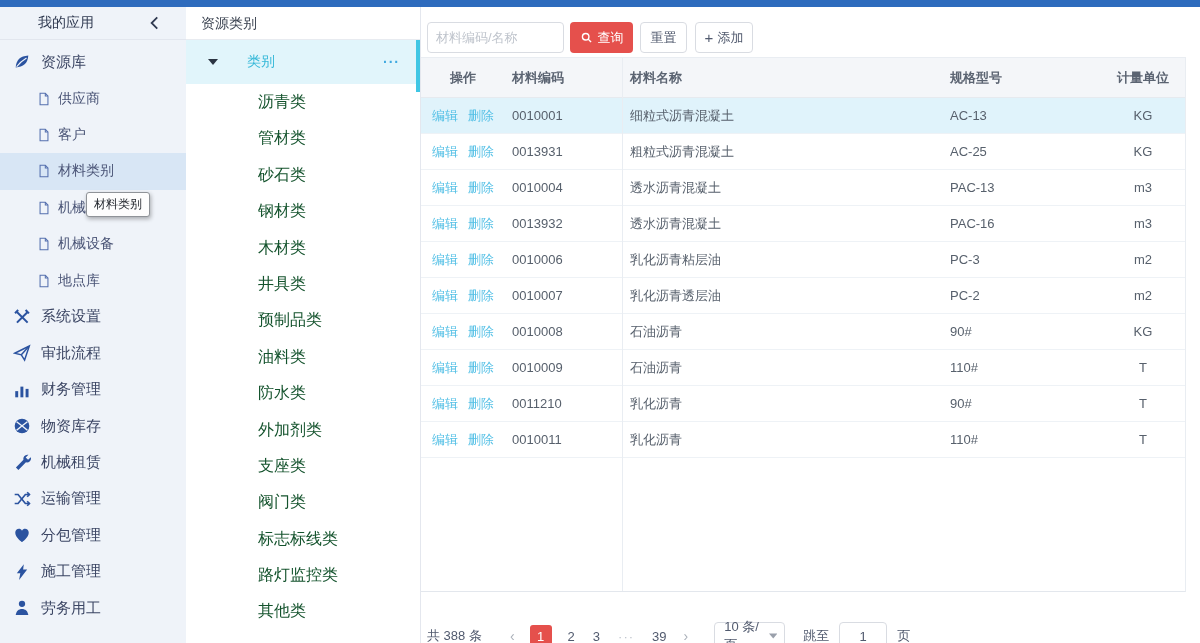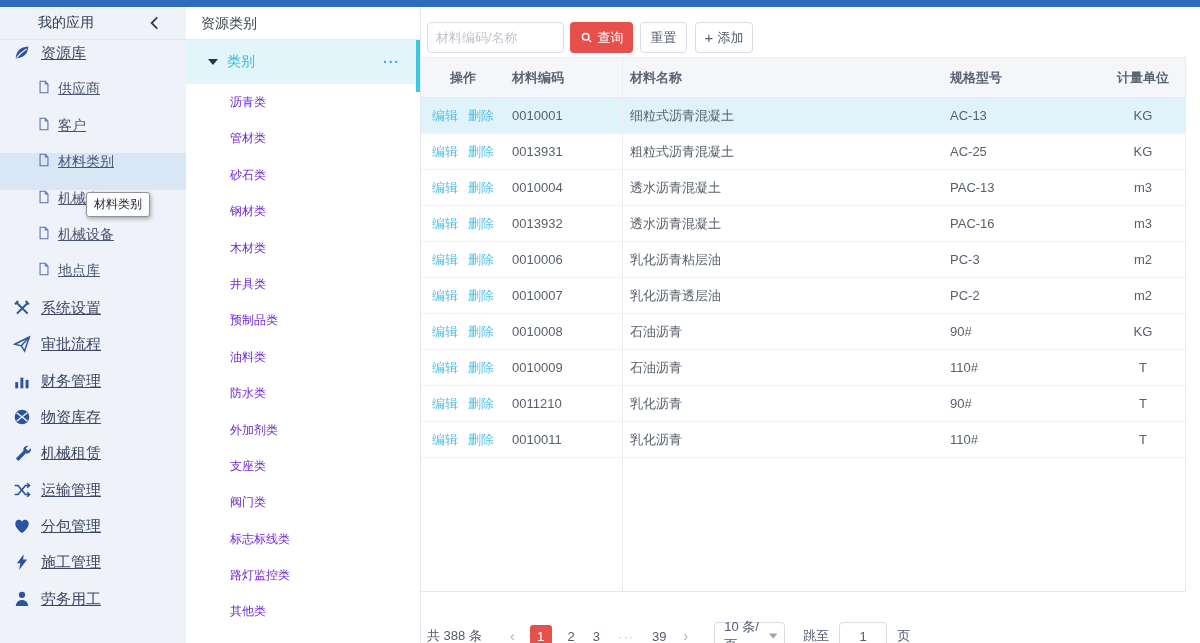--- a/index.html
+++ b/index.html
@@ -7,46 +7,46 @@
     font-family:"Liberation Sans","DejaVu Sans",sans-serif; }
   #topbar { position:absolute; left:0; top:0; width:1200px; height:7px; background:#2e6bbd; }
 
   
   #sidebar { position:absolute; left:0; top:7px; width:186px; height:636px;
     background:#eff3f9; overflow:hidden; }
   .sb-header { height:33px; display:flex; align-items:center; padding:0 12px 0 38px;
     border-bottom:1px solid #e2e6ee; color:#2f3950; font-size:14px; }
   .sb-header .flex { flex:1; }
   .sb-list { padding-top:4px; }
-  .sb-item { height:36.4px; display:flex; align-items:flex-start; cursor:pointer;text-decoration:underline; }
+  .sb-item { height:36.4px; display:flex; align-items:center; cursor:pointer; }
   .sb-item.group { padding-left:13px; font-size:15px; color:#3c4664; }
   .sb-item.sub { padding-left:37px; font-size:14px; color:#4a5476; }
   .sb-item.selected { background:#d8e6f5; }
   .sb-ico { width:18px; height:18px; display:inline-flex; align-items:center;
     justify-content:center; margin-right:10px; flex:none; }
   .sb-item.sub .sb-ico { width:14px; height:14px; margin-right:7px; }
   .sb-ico svg { width:100%; height:100%; }
   #tooltip { position:absolute; left:86px; top:192px; z-index:50; background:#fdfdfd;
     border:1px solid #8f9398; border-radius:3px; padding:3px 7px; font-size:12px;
     color:#23272e; box-shadow:1px 2px 4px rgba(0,0,0,.3); white-space:nowrap; }
 
   
   #catpanel { position:absolute; left:186px; top:7px; width:235px; height:636px;
     background:#fff; border-right:1px solid #e4e7ee; overflow:hidden; }
   .cp-title { height:33px; line-height:33px; padding-left:15px; font-size:14px;
     color:#39414f; border-bottom:1px solid #e8ebf0; }
   .cp-root { position:relative; height:44px; background:#e1f5fb; display:flex;
-    align-items:center; padding-left:22px; color:#35b8d8; font-size:14px; cursor:pointer; }
+    align-items:center; padding-left:22px; color:#35b8d8; font-size:14px; cursor:pointer;gap:20px; }
   .caret-down { width:0; height:0; border-left:5px solid transparent;
     border-right:5px solid transparent; border-top:6px solid #2b3442; margin-right:9px; }
   .cp-more { margin-left:auto; margin-right:20px; color:#3fa9e0; font-weight:bold;
     letter-spacing:1px; font-size:14px; cursor:pointer; }
   .cp-bar { position:absolute; right:0; top:0; width:4px; height:52px; background:#3fc6e4; }
-  .cp-item { height:36.4px; line-height:36.4px; padding-left:44px; font-size:12px;
-    color:#6d28d9; cursor:pointer; }
+  .cp-item { height:36.4px; line-height:36.4px; padding-left:72px; font-size:16px;
+    color:#14532d; cursor:pointer; }
 
   
   #main { position:absolute; left:421px; top:7px; width:779px; height:636px; background:#fff; }
   .search-input { position:absolute; left:6px; top:15px; width:137px; height:31px;
     border:1px solid #d9dce2; border-radius:4px; padding:0 8px; font-size:13px; color:#333;
     outline:none; }
   .search-input::placeholder { color:#bfc4cc; }
   .btn { position:absolute; top:15px; height:31px; border-radius:4px; font-size:13px;
     display:flex; align-items:center; justify-content:center; cursor:pointer; }
   .btn-query { left:149px; width:63px; background:#e5504c; border:none; color:#fff; gap:5px; }

